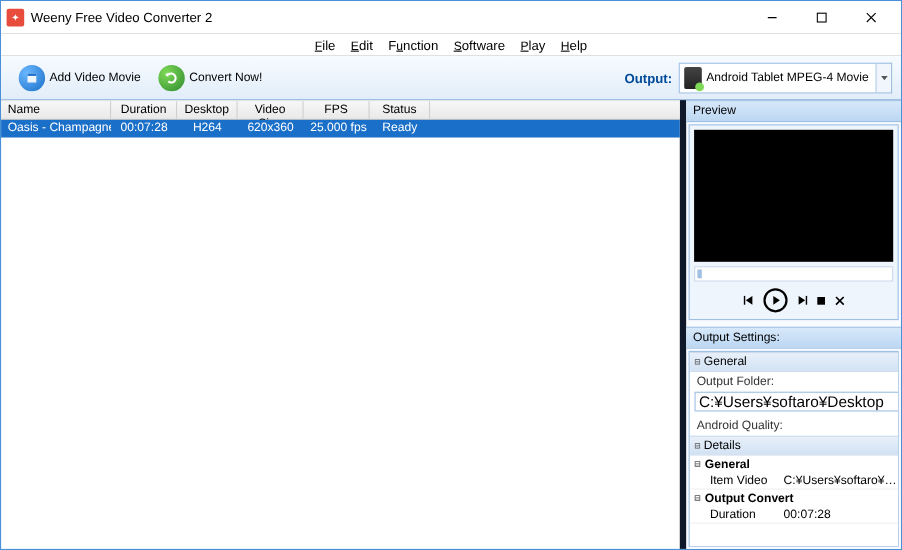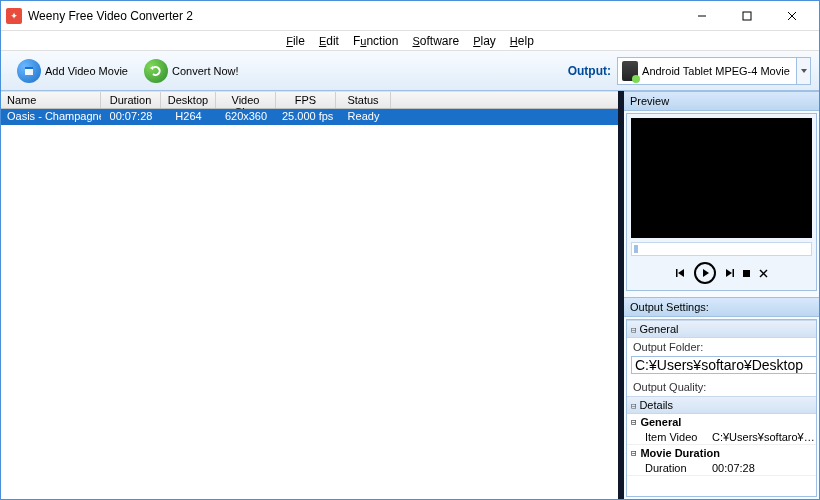--- a/index.html
+++ b/index.html
@@ -181,34 +181,34 @@
       </div>
 
       <div class="panel-header">Output Settings:</div>
       <div class="settings-body">
         <div class="sec-header"><span class="tw">⊟</span><span>General</span></div>
         <div class="field-label">Output Folder:</div>
         <div class="field-input">
           <input value="C:¥Users¥softaro¥Desktop" style="">
           <div class="browse">...</div>
         </div>
-        <div class="field-label">Output Quality:</div>
+        <div class="field-label">Android Quality:</div>
 
         <div class="sec-header"><span class="tw">⊟</span><span>Details</span></div>
         <div class="sub-header">
             <span class="tw">⊟</span>
             <span>General</span>
           </div>
         <div class="detail-row">
             <div class="dl">Item Video</div>
             <div class="dv">C:¥Users¥softaro¥D...</div>
           </div>
         <div class="sub-header">
             <span class="tw">⊟</span>
-            <span>Movie Duration</span>
+            <span>Output Convert</span>
           </div>
         <div class="detail-row">
             <div class="dl">Duration</div>
             <div class="dv">00:07:28</div>
           </div>
 
       </div>
     </div>
   </div>
 </div>

